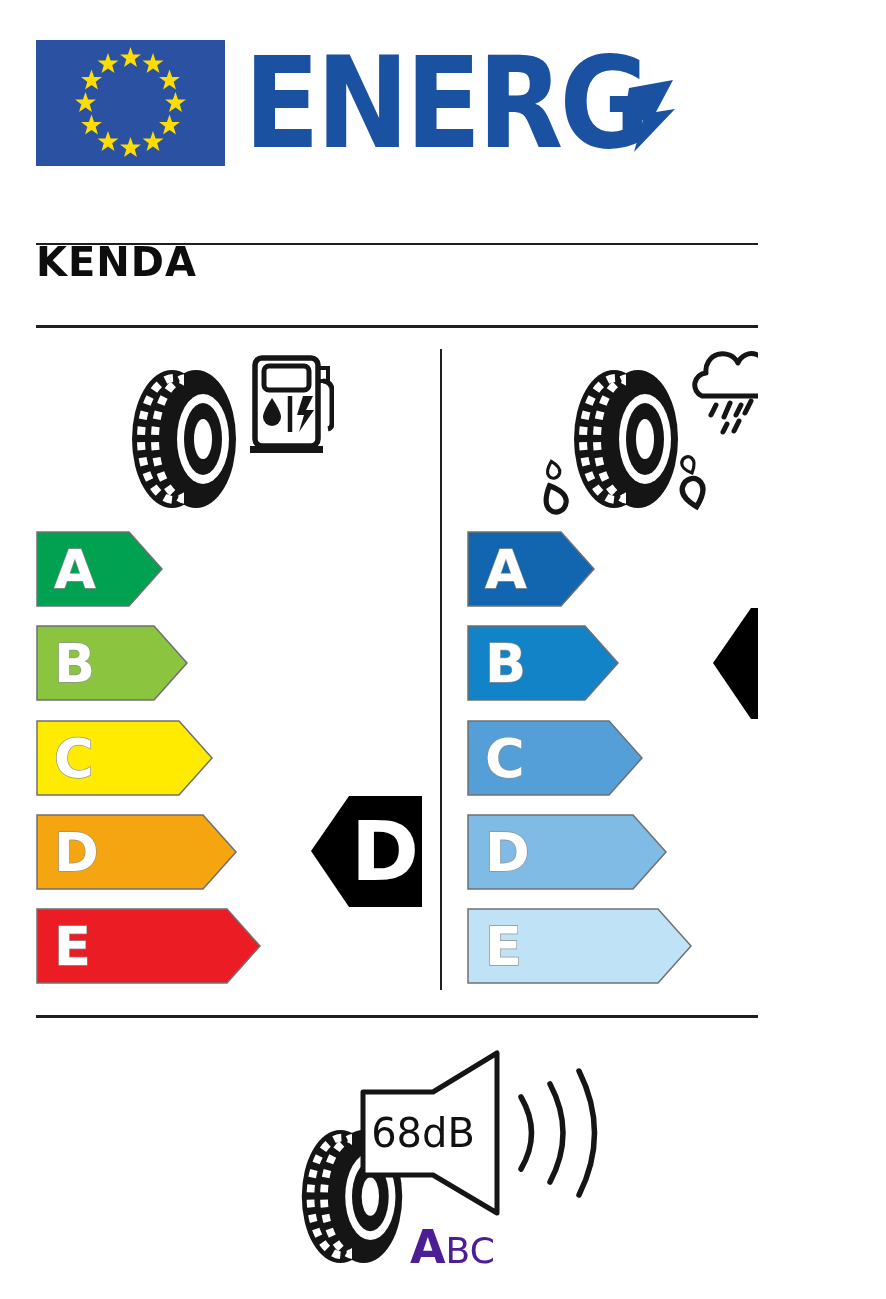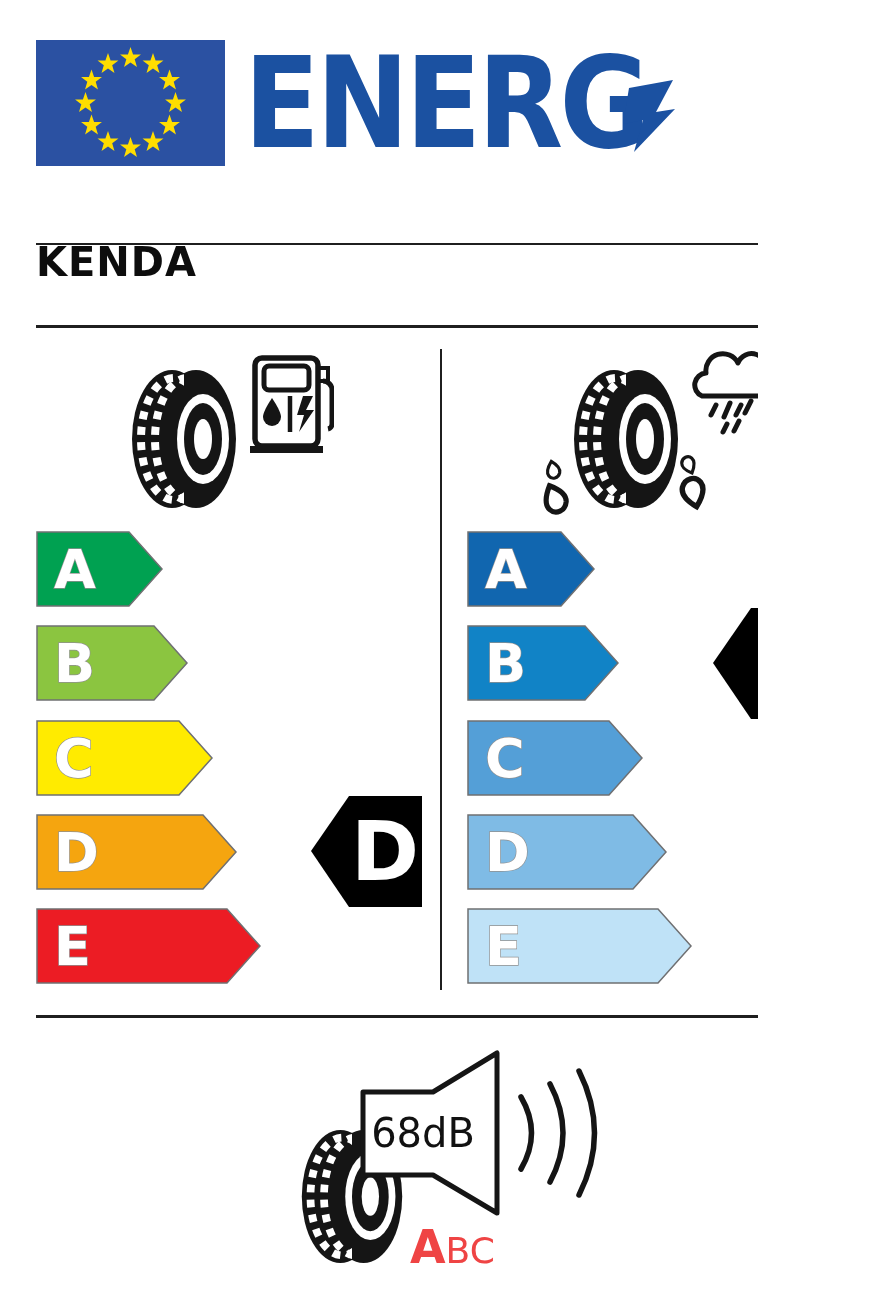--- a/index.html
+++ b/index.html
@@ -7,21 +7,21 @@
          font-family:"Liberation Sans",sans-serif;}
   .abs{position:absolute;}
   .hline{position:absolute;background:#1f1f1f;}
   #brand{position:absolute;left:36px;top:194px;font-family:"DejaVu Sans",sans-serif;
          font-weight:bold;font-size:40px;letter-spacing:1px;color:#0d0d0d;margin-top:45px;}
   .arrow-letter{fill:#ffffff;stroke:#909090;stroke-width:1.3px;paint-order:stroke;
                 font-family:"DejaVu Sans",sans-serif;font-weight:bold;font-size:54px;}
   .indicator-letter{fill:#ffffff;font-family:"DejaVu Sans",sans-serif;font-weight:bold;
                 font-size:82px;text-anchor:middle;}
   .db-text{fill:#111;font-family:"DejaVu Sans",sans-serif;font-size:40px;text-anchor:middle;}
-  #noise-classes{position:absolute;left:410px;top:1220px;color:#ef4444;
+  #noise-classes{position:absolute;left:410px;top:1220px;color:#4c1d95;
                  font-family:"DejaVu Sans",sans-serif;}
   #noise-classes .big{font-weight:bold;font-size:46px;}
   #noise-classes .small{font-weight:normal;font-size:36px;}
   svg{display:block;}
 </style>
 </head>
 <body>
 
 <div id="label">
 

